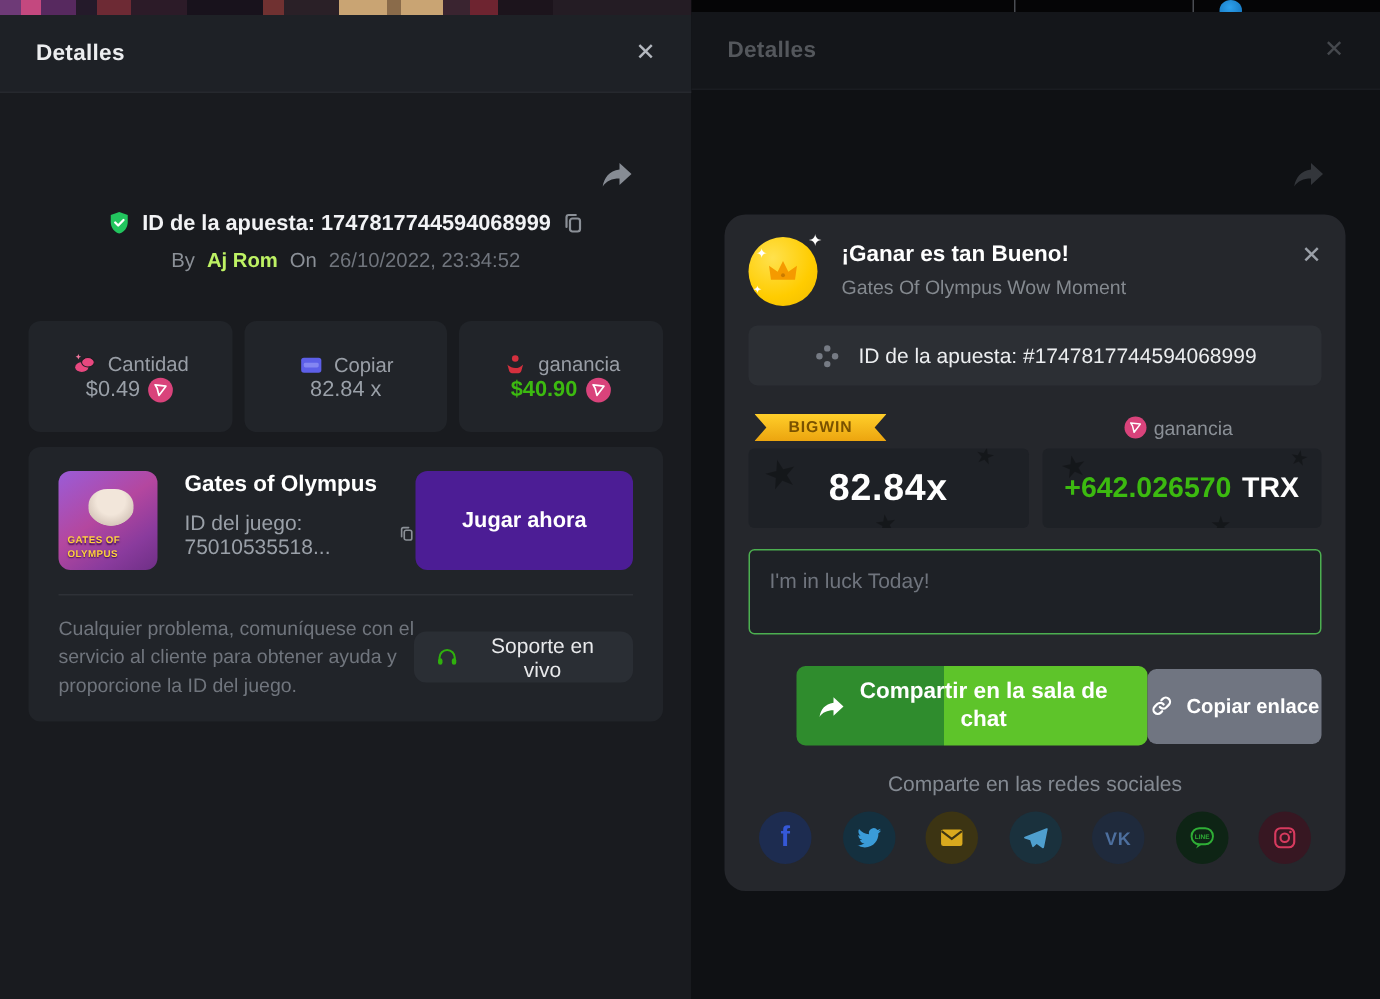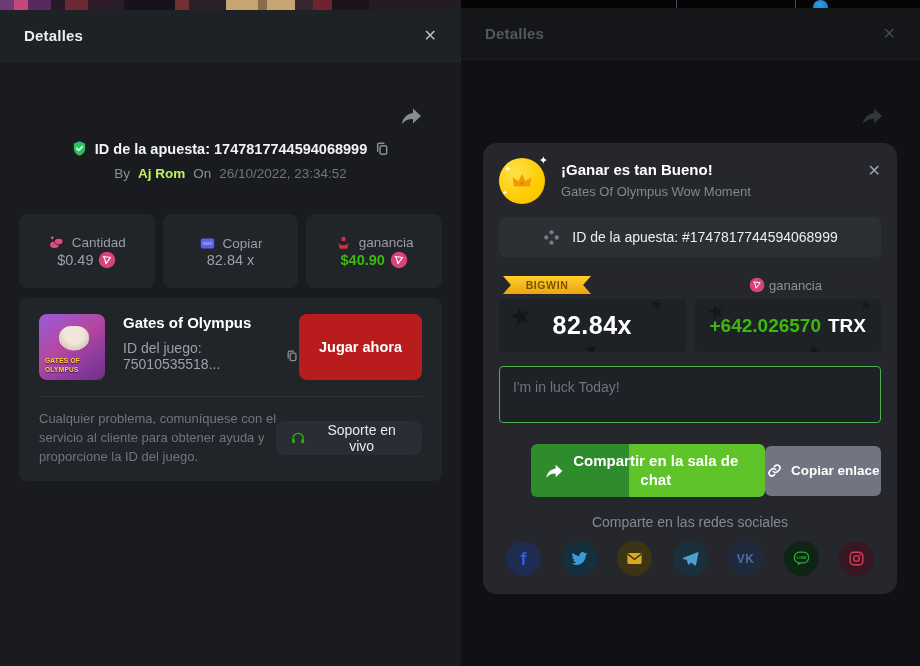--- a/index.html
+++ b/index.html
@@ -57,22 +57,22 @@
   }
   .thumb-label {
     position:absolute; left:6px; bottom:5px; width:46px;
     font-size:6.5px; font-weight:800; color:#ffd23e; line-height:1.35;
     text-shadow:0 1px 1px rgba(40,0,60,.8); letter-spacing:.3px;
   }
   .game-info { margin-left:18px; flex:1; min-width:0; }
   .game-name { font-size:15px; font-weight:700; color:#ffffff; }
   .game-id { margin-top:9px; display:flex; align-items:center; gap:7px; font-size:14px; color:#9aa0a8; }
   .play-btn {
-    flex:0 0 auto; background:#b91c1c; color:#fff; font-weight:700; font-size:14.5px;
-    border:none; border-radius:8px; padding:10px 20px; cursor:pointer; font-family:inherit;
+    flex:0 0 auto; background:#4c1d95; color:#fff; font-weight:700; font-size:14.5px;
+    border:none; border-radius:8px; padding:10px 31px; cursor:pointer; font-family:inherit;
   }
   .gc-divider { height:1px; background:#2e3137; margin:16px 0 13px; }
   .game-bottom { display:flex; align-items:center; justify-content:flex-end; }
   .support-text { width:248px; font-size:13px; color:#70757d; line-height:1.45; }
   .support-btn {
     background:#2a2e34; border:none; border-radius:8px; height:34px; padding:0 14px;
     display:flex; align-items:center; gap:9px; color:#e8e9eb; font-size:14px; cursor:pointer; font-family:inherit;
   }
   .copy-icon { width:16px; height:16px; cursor:pointer; }
   

